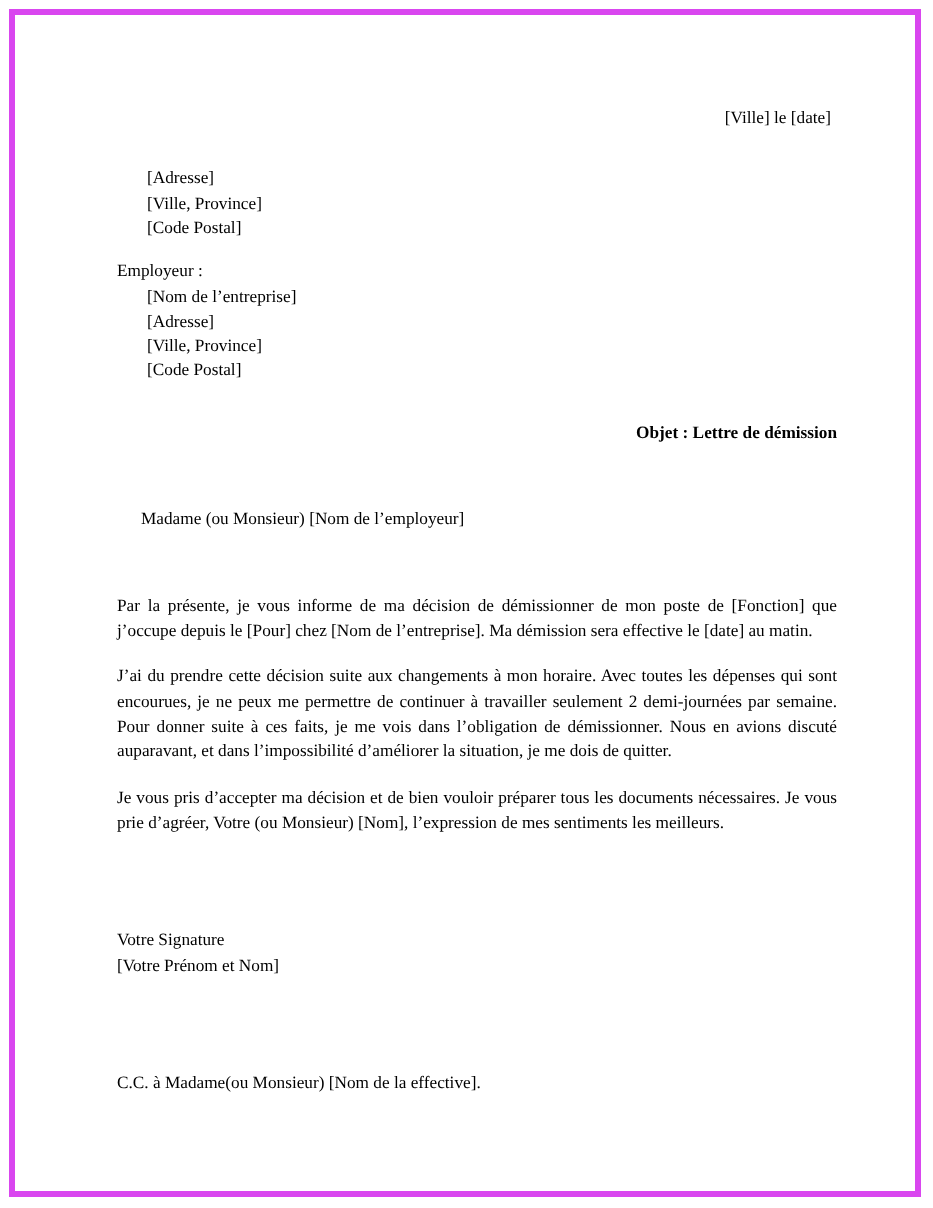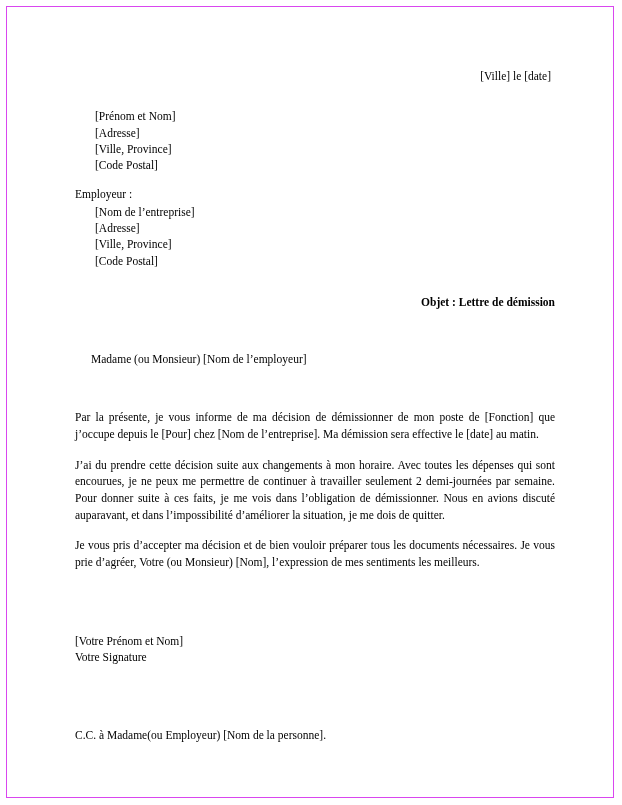--- a/index.html
+++ b/index.html
@@ -14,21 +14,21 @@
     color: #000000;
     overflow: hidden;
   }
   .page-frame {
     position: absolute;
     left: 6px;
     top: 6px;
     width: 608px;
     height: 792px;
     background: #ffffff;
-    border: 1px solid #d946ef;
+    border: 4px solid #d946ef;
     box-sizing: border-box;
   }
   .sheet {
     position: absolute;
     left: 0;
     top: 0;
     right: 0;
     bottom: 0;
     background: #ffffff;
     padding: 0;
@@ -84,21 +84,20 @@
 </head>
 <body>
 
 <div class="page-frame">
   <div class="sheet">
     <div class="doc-body">
 
       <div class="date-line">[Ville] le [date]</div>
 
       <div class="block-indent">
-        <div>[Prénom et Nom]</div>
         <div>[Adresse]</div>
         <div>[Ville, Province]</div>
         <div>[Code Postal]</div>
       </div>
 
       <div class="gap-sm"></div>
 
       <div class="block-label">Employeur :</div>
       <div class="block-indent">
         <div>[Nom de l’entreprise]</div>
@@ -123,23 +122,23 @@
 
       <p class="para">J’ai du prendre cette décision suite aux changements à mon horaire. Avec toutes les dépenses qui sont encourues, je ne peux me permettre de continuer à travailler seulement 2 demi-journées par semaine. Pour donner suite à ces faits, je me vois dans l’obligation de démissionner. Nous en avions discuté auparavant,  et dans l’impossibilité d’améliorer la situation, je me dois de quitter.</p>
 
       <div class="gap-sm"></div>
 
       <p class="para">Je vous pris d’accepter ma décision et de bien vouloir préparer tous les documents nécessaires. Je vous prie d’agréer, Votre (ou Monsieur) [Nom], l’expression de mes sentiments les meilleurs.</p>
 
       <div class="gap-xl"></div>
 
       <div class="sig-block">
+        <div>Votre Signature</div>
         <div>[Votre Prénom et Nom]</div>
-        <div>Votre Signature</div>
       </div>
 
       <div class="gap-xl"></div>
 
-      <div class="cc-line">C.C. à Madame(ou Employeur) [Nom de la personne].</div>
+      <div class="cc-line">C.C. à Madame(ou Monsieur) [Nom de la effective].</div>
 
     </div>
   </div>
 </div>
 
 </body></html>

